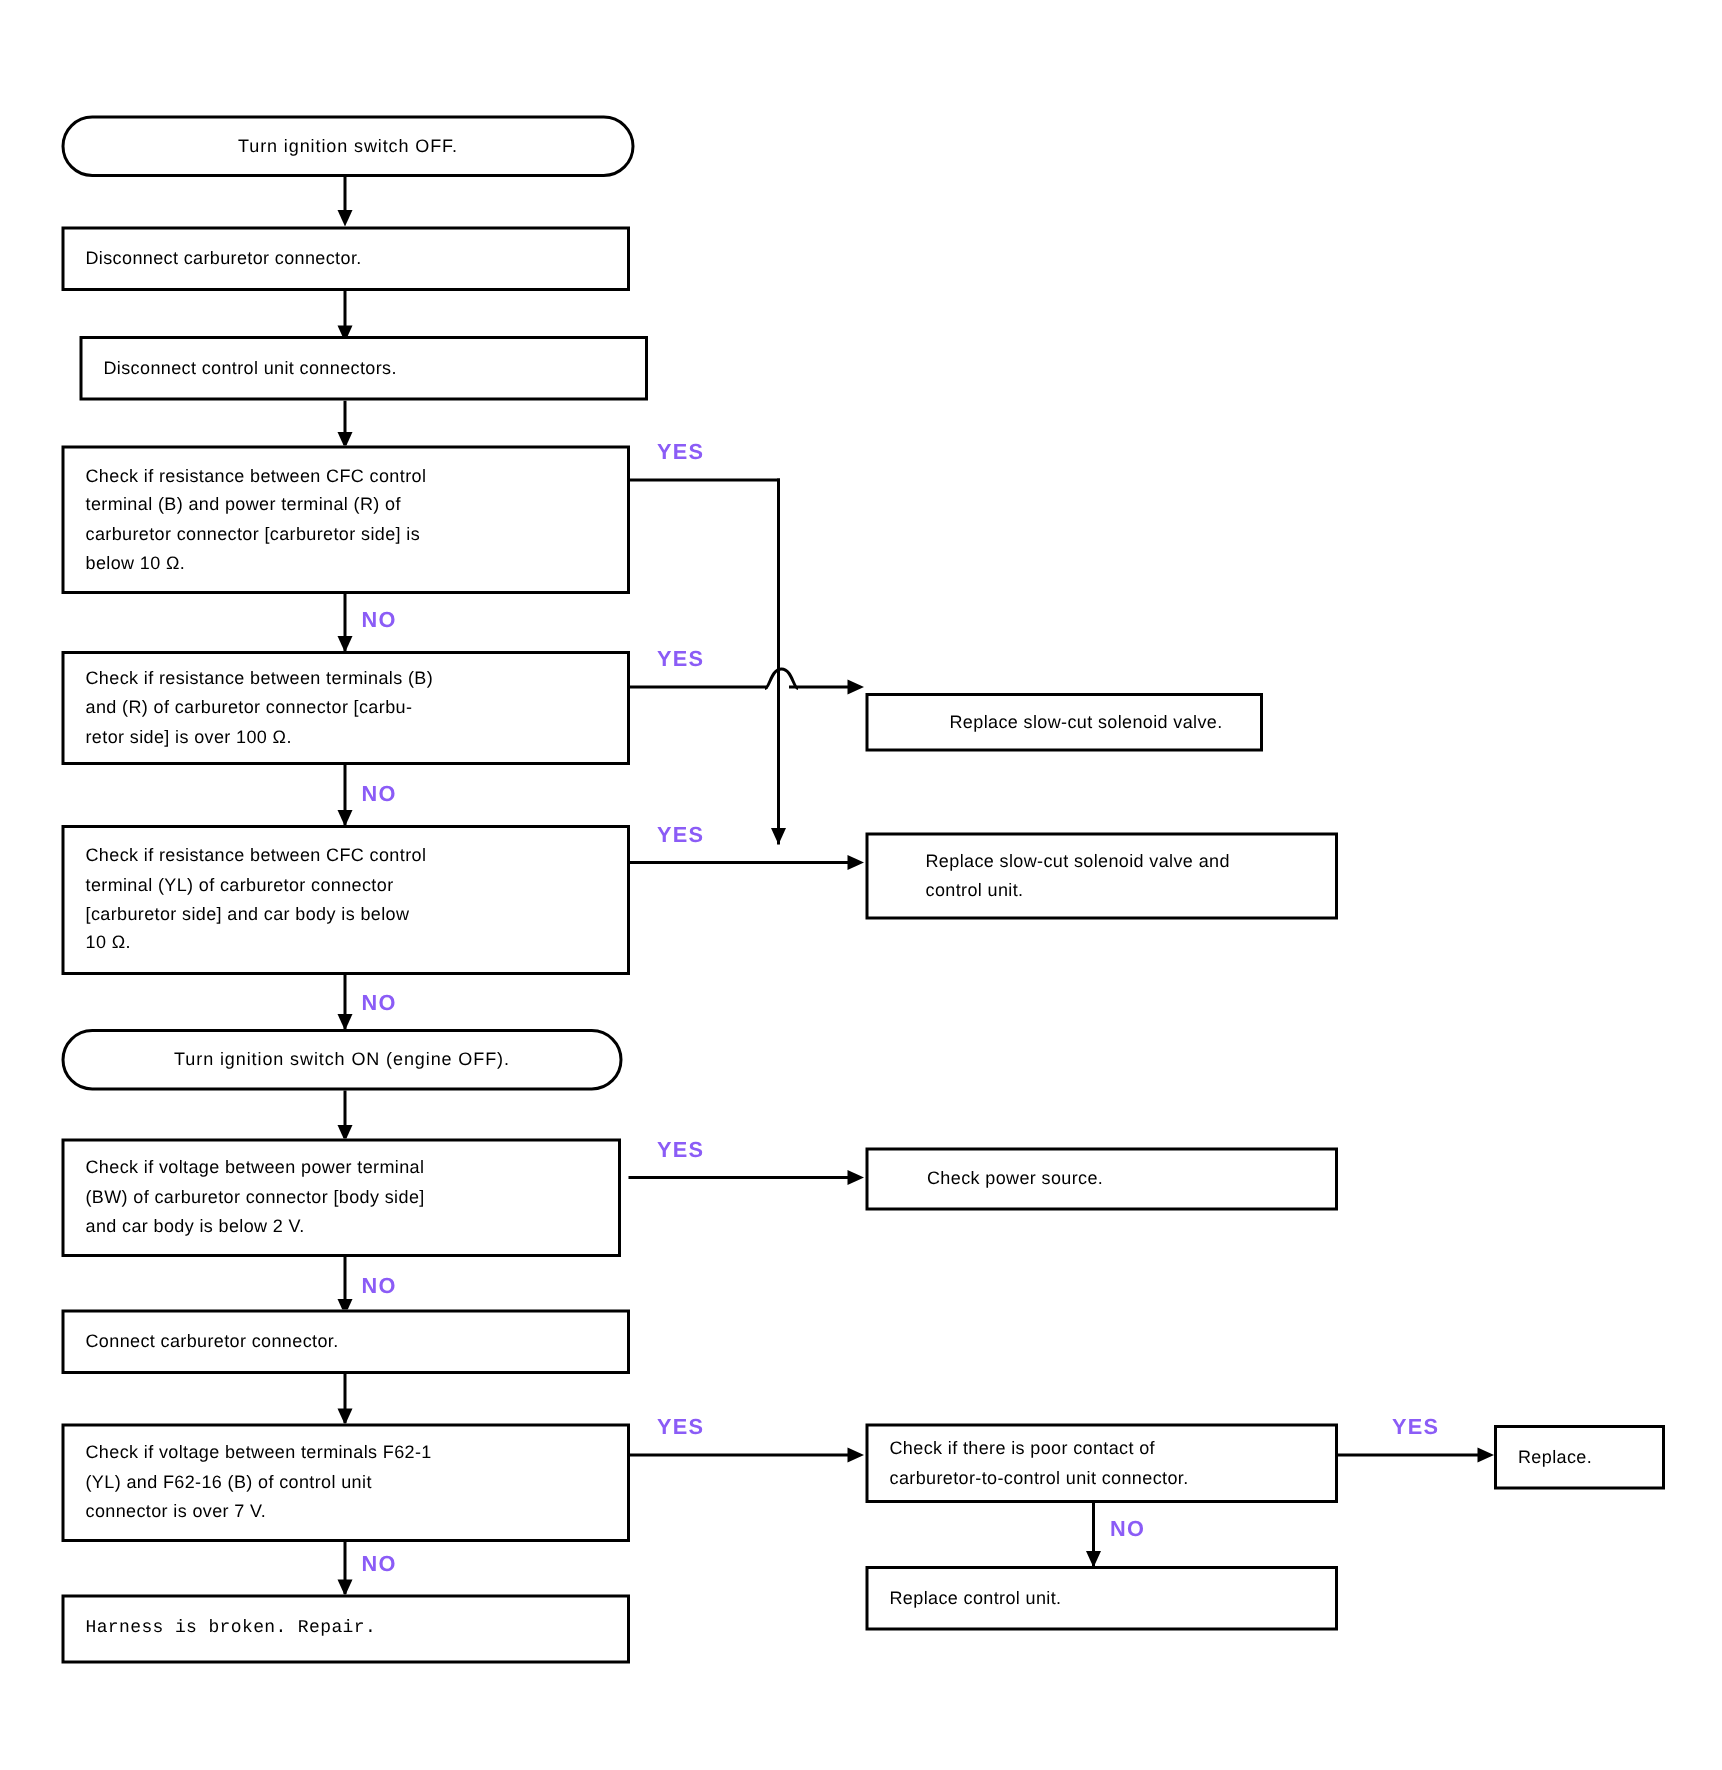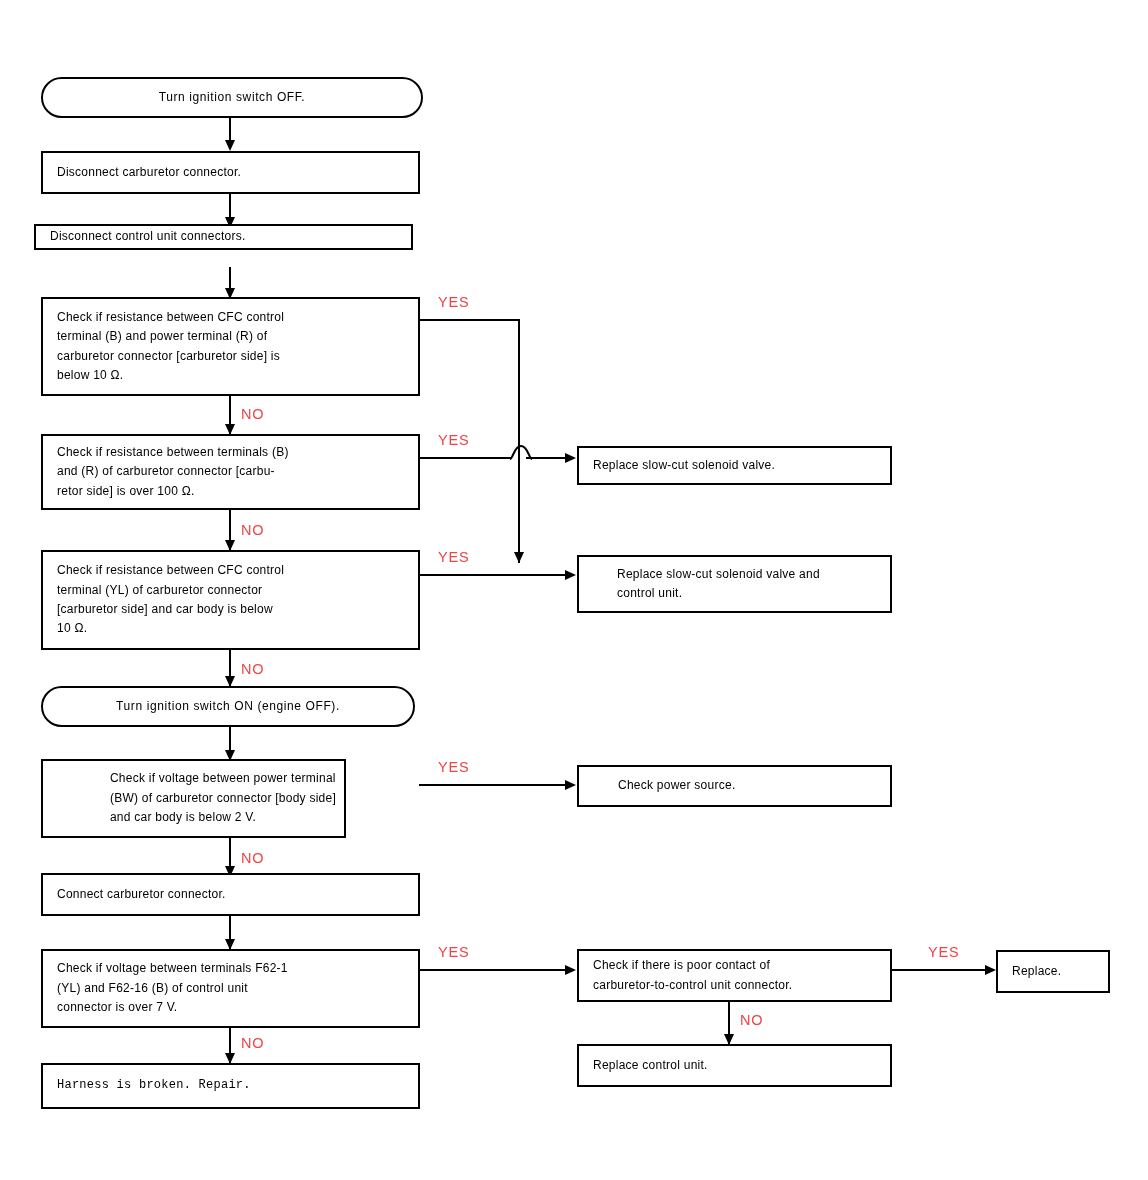--- a/index.html
+++ b/index.html
@@ -74,23 +74,23 @@
     border-top: 11px solid #000000;
   }
   .arrow.right {
     border-top: 5px solid transparent;
     border-bottom: 5px solid transparent;
     border-left: 11px solid #000000;
   }
   .lbl {
     position: absolute;
     font-size: 14.5px;
-    font-weight: 400;
+    font-weight: 700;
     letter-spacing: 0.8px;
-    color: #ef4444;
+    color: #8b5cf6;
     z-index: 4;
     white-space: nowrap;
   }
   
   .hop {
     position: absolute;
     z-index: 5;
   }
 </style>
 </head>
@@ -173,21 +173,21 @@
   <div class="lbl" style="left:740px; top:1012px;">NO</div>
 
   <div class="node stadium" style="left:41px; top:77px; width:382px; height:41px;">
     <span class="txt">Turn ignition switch OFF.</span>
   </div>
 
   <div class="node rect" style="left:41px; top:151px; width:379px; height:43px;">
     <span class="txt">Disconnect carburetor connector.</span>
   </div>
 
-  <div class="node rect" style="left:34px; top:224px; width:379px; height:26px;">
+  <div class="node rect" style="left:53px; top:224px; width:379px; height:43px;">
     <span class="txt">Disconnect control unit connectors.</span>
   </div>
 
   <div class="node rect" style="left:41px; top:297px; width:379px; height:99px;">
     <span class="txt">Check if resistance between CFC control
 terminal (B) and power terminal (R) of
 carburetor connector [carburetor side] is
 below 10 Ω.</span>
   </div>
 
@@ -201,41 +201,41 @@
     <span class="txt">Check if resistance between CFC control
 terminal (YL) of carburetor connector
 [carburetor side] and car body is below
 10 Ω.</span>
   </div>
 
   <div class="node stadium" style="left:41px; top:686px; width:374px; height:41px;">
     <span class="txt">Turn ignition switch ON (engine OFF).</span>
   </div>
 
-  <div class="node rect" style="left:41px; top:759px; width:305px; height:79px;justify-content:flex-end;">
+  <div class="node rect" style="left:41px; top:759px; width:373px; height:79px;">
     <span class="txt">Check if voltage between power terminal
 (BW) of carburetor connector [body side]
 and car body is below 2 V.</span>
   </div>
 
   <div class="node rect" style="left:41px; top:873px; width:379px; height:43px;">
     <span class="txt">Connect carburetor connector.</span>
   </div>
 
   <div class="node rect" style="left:41px; top:949px; width:379px; height:79px;">
     <span class="txt">Check if voltage between terminals F62-1
 (YL) and F62-16 (B) of control unit
 connector is over 7 V.</span>
   </div>
 
   <div class="node rect" style="left:41px; top:1063px; width:379px; height:46px;font-family:Liberation Mono, monospace;">
     <span class="txt">Harness is broken.  Repair.</span>
   </div>
 
-  <div class="node rect" style="left:577px; top:446px; width:315px; height:39px;">
+  <div class="node rect" style="left:577px; top:462px; width:265px; height:39px;padding-left:40px;">
     <span class="txt">Replace slow-cut solenoid valve.</span>
   </div>
 
   <div class="node rect" style="left:577px; top:555px; width:315px; height:58px;padding-left:24px;">
     <span class="txt">Replace slow-cut solenoid valve and
 control unit.</span>
   </div>
 
   <div class="node rect" style="left:577px; top:765px; width:315px; height:42px;padding-left:25px;">
     <span class="txt">Check power source.</span>

